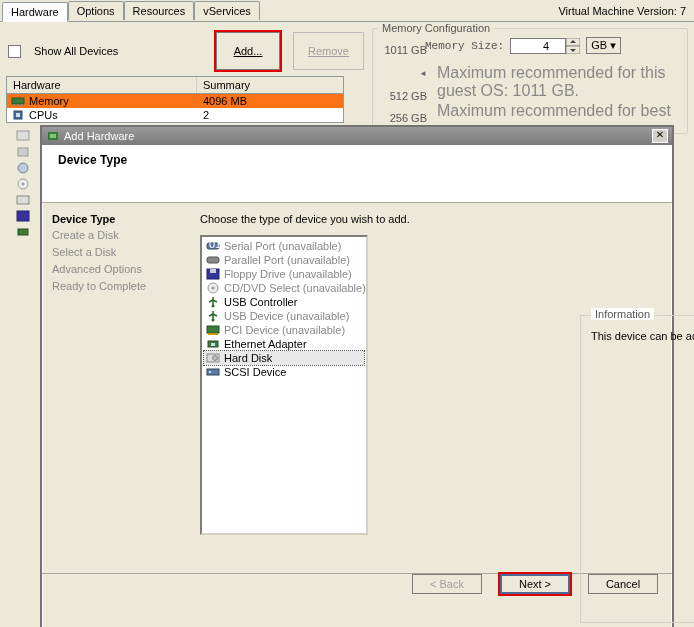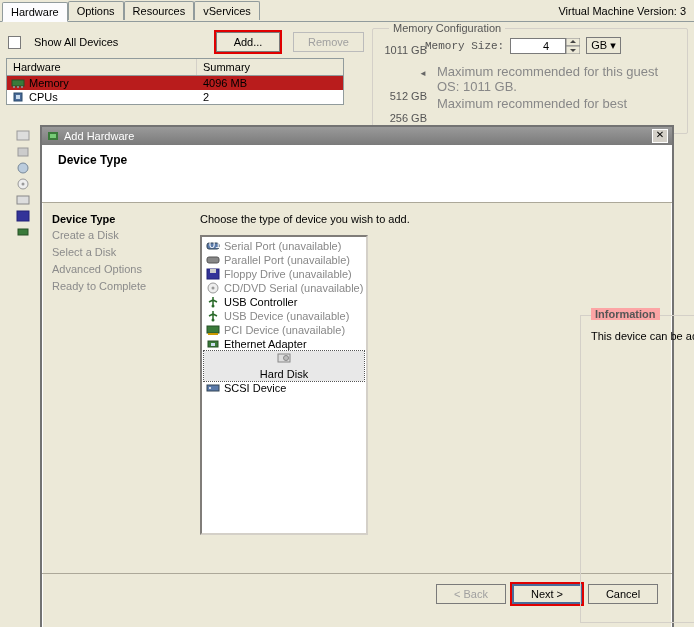--- a/index.html
+++ b/index.html
@@ -9,45 +9,45 @@
 .tab { padding: 3px 8px; border: 1px solid #919b9c; border-bottom: none; background: #ece9d8; margin-right: 0; cursor: pointer; border-radius: 2px 2px 0 0; }
 .tab.active { background: #fcfcfe; position: relative; top: 1px; border-bottom: 1px solid #fcfcfe; }
 .vm-version { margin-left: auto; margin-right: 8px; color: #000; }
 
 .main-area { display: flex; padding: 6px; gap: 6px; }
 .left-col { flex: 0 0 360px; }
 .right-col { flex: 1; }
 
 .show-all-row { display: flex; align-items: center; padding: 4px 2px 6px 2px; gap: 13px; }
 .checkbox { width: 13px; height: 13px; border: 1px solid #7a7a7a; background: #fff; }
-.btn-std { padding: 3px 14px; border: 1px solid #7a7a7a; background: #ece9d8; cursor: pointer; min-width: 64px; text-align: center; }
+.btn-std { padding: 12px 14px; border: 1px solid #7a7a7a; background: #ece9d8; cursor: pointer; min-width: 64px; text-align: center; text-decoration: underline; }
 .btn-std.disabled { color: #a0a0a0; border-color: #bbb; }
 .red-highlight { outline: 2px solid #e00000; outline-offset: 0; }
 
 .hw-table { border: 1px solid #919b9c; background: #fff; width: 338px; }
 .hw-header { display: flex; background: #ece9d8; border-bottom: 1px solid #919b9c; }
 .hw-header div { padding: 2px 6px; }
 .hw-col1 { width: 190px; border-right: 1px solid #d4d0c8; }
 .hw-row { display: flex; padding: 1px 0; }
-.hw-row.sel { background: #b91c1c; }
+.hw-row.sel { background: #f97316; }
 .hw-row .c1 { width: 190px; display: flex; align-items: center; gap: 4px; padding-left: 4px; }
 .hw-row .c2 { flex: 1; padding-left: 6px; }
 .mini-icon { width: 14px; height: 12px; display: inline-block; }
 
 .side-icons { position: absolute; left: 16px; top: 130px; display: flex; flex-direction: column; gap: 4px; }
 
 .mem-group { border: 1px solid #d4d0c8; border-radius: 2px; padding: 8px 8px 8px 52px; position: relative; height: 106px; }
-.mem-legend { position: absolute; top: -7px; left: 16px; background: #ece9d8; padding: 0 4px; color: #555; }
+.mem-legend { position: absolute; top: -7px; left: 5px; background: #ece9d8; padding: 0 4px; color: #555; }
 .mem-scale { position: absolute; left: 6px; top: 10px; font-size: 10px; color: #555; width: 48px; text-align: right; line-height: 22px; }
 .mem-scale .tri { color: #666; font-size: 8px; }
 .mem-label { color: #555; font-family: Liberation Mono, monospace; }
 .mem-input { border: 1px solid #7a7a7a; background: #fff; width: 56px; text-align: right; padding: 1px 16px 1px 2px; }
 .mem-spin { display:inline-block; width:14px; vertical-align: top;}
 .mem-unit { border: 1px solid #7a7a7a; padding: 1px 4px; background: #ece9d8; }
-.mem-note { color: #888; font-size: 13px; margin-top: 10px; padding-left: 12px; }
+.mem-note { color: #888; font-size: 16px; margin-top: 10px; padding-left: 12px; }
 
 
 .dialog { position: absolute; left: 40px; top: 125px; width: 634px; height: 624px; border: 2px solid #737373; background: #ece9d8; box-shadow: 0 0 0 1px #fff inset; }
 .dlg-title { background: linear-gradient(#9a9a9a,#7a7a7a); color: #fff; height: 18px; display: flex; align-items: center; padding: 0 4px; }
 .dlg-title .x { margin-left: auto; width: 16px; height: 14px; border: 1px solid #fff; background: #d4d0c8; color: #000; text-align: center; line-height: 10px; font-size: 10px; cursor: pointer; }
 .dlg-icon { width: 14px; height: 14px; margin-right: 4px; }
 
 .dlg-head { background: #fff; border-bottom: 1px solid #aca899; padding: 8px 16px; height: 58px; }
 .dlg-head-title { font-weight: bold; font-size: 12px; }
 .dlg-head-sub { margin-left: 14px; margin-top: 2px; }
@@ -55,42 +55,42 @@
 .dlg-body { display: flex; height: 370px; }
 .steps { width: 148px; padding: 10px 10px; border-right: 0; }
 .step-title { font-weight: bold; margin-bottom: 2px; }
 .step { color: #8b8b8b; line-height: 17px; }
 
 .center-area { flex: 1; padding: 10px; }
 .choose-label { margin-bottom: 10px; }
 .device-list { border: 2px inset #d4d0c8; background: #fff; width: 168px; height: 300px; overflow: auto; padding: 2px; }
 .device-item { display: flex; align-items: center; gap: 4px; padding: 1px 2px; white-space: nowrap; cursor: pointer; }
 .device-item.unavail span { color: #888; }
-.device-item.sel { outline: 1px dotted #555; background: #e8e8e8; flex-direction: column; }
+.device-item.sel { outline: 1px dotted #555; background: #e8e8e8; }
 .dev-icon { width: 14px; height: 12px; display: inline-block; flex-shrink: 0; }
 
 .info-box { position: absolute; left: 390px; top: 112px; width: 272px; height: 308px; border: 1px solid #d4d0c8; padding: 14px 10px; }
-.info-legend { position: absolute; top: -8px; left: 10px; background: #fca5a5; padding: 0 4px; color: #555; font-weight: bold; }
-
-.dlg-footer { border-top: 1px solid #aca899; height: 40px; display: flex; align-items: center; justify-content: flex-end; gap: 6px; padding-right: 14px; padding-left: 16px; }
+.info-legend { position: absolute; top: -8px; left: 10px; background: #ffffff; padding: 0 4px; color: #555; }
+
+.dlg-footer { border-top: 1px solid #aca899; height: 40px; display: flex; align-items: flex-start; justify-content: flex-end; gap: 18px; padding-right: 14px; padding-left: 16px; }
 .btn-dlg { padding: 3px 12px; min-width: 70px; border: 1px solid #7a7a7a; background: #ece9d8; cursor: pointer; text-align: center; }
 .btn-dlg.disabled { color: #a0a0a0; }
 .btn-dlg.default { border: 2px solid #4a6b99; padding: 2px 11px; }
 
 svg { display: block; }
 </style>
 </head>
 <body>
 
 <div class="tabs-row">
   <div class="tab active">Hardware</div>
   <div class="tab">Options</div>
   <div class="tab">Resources</div>
   <div class="tab">vServices</div>
-  <div class="vm-version">Virtual Machine Version: 3</div>
+  <div class="vm-version">Virtual Machine Version: 7</div>
 </div>
 
 <div class="main-area">
   <div class="left-col">
     <div class="show-all-row">
       <span class="checkbox"></span>
       <span>Show All Devices</span>
       <span style="flex:1"></span>
       <span class="btn-std red-highlight">Add...</span>
       <span class="btn-std disabled">Remove</span>
@@ -234,21 +234,21 @@
             </span>
             <span>Floppy Drive (unavailable)</span>
           </div>
           <div class="device-item unavail">
             <span class="dev-icon">
               <svg width="14" height="12">
                 <circle cx="7" cy="6" r="5" fill="#eee" stroke="#999"></circle>
                 <circle cx="7" cy="6" r="1.5" fill="#999"></circle>
               </svg>
             </span>
-            <span>CD/DVD Serial (unavailable)</span>
+            <span>CD/DVD Select (unavailable)</span>
           </div>
           <div class="device-item">
             <span class="dev-icon">
               <svg width="14" height="12">
                 <path d="M7 1 L7 10 M7 4 L3 6 M7 4 L11 6" stroke="#2a6a2a" stroke-width="1.5" fill="none"></path>
                 <circle cx="7" cy="10" r="1.5" fill="#2a6a2a"></circle>
               </svg>
             </span>
             <span>USB Controller</span>
           </div>

